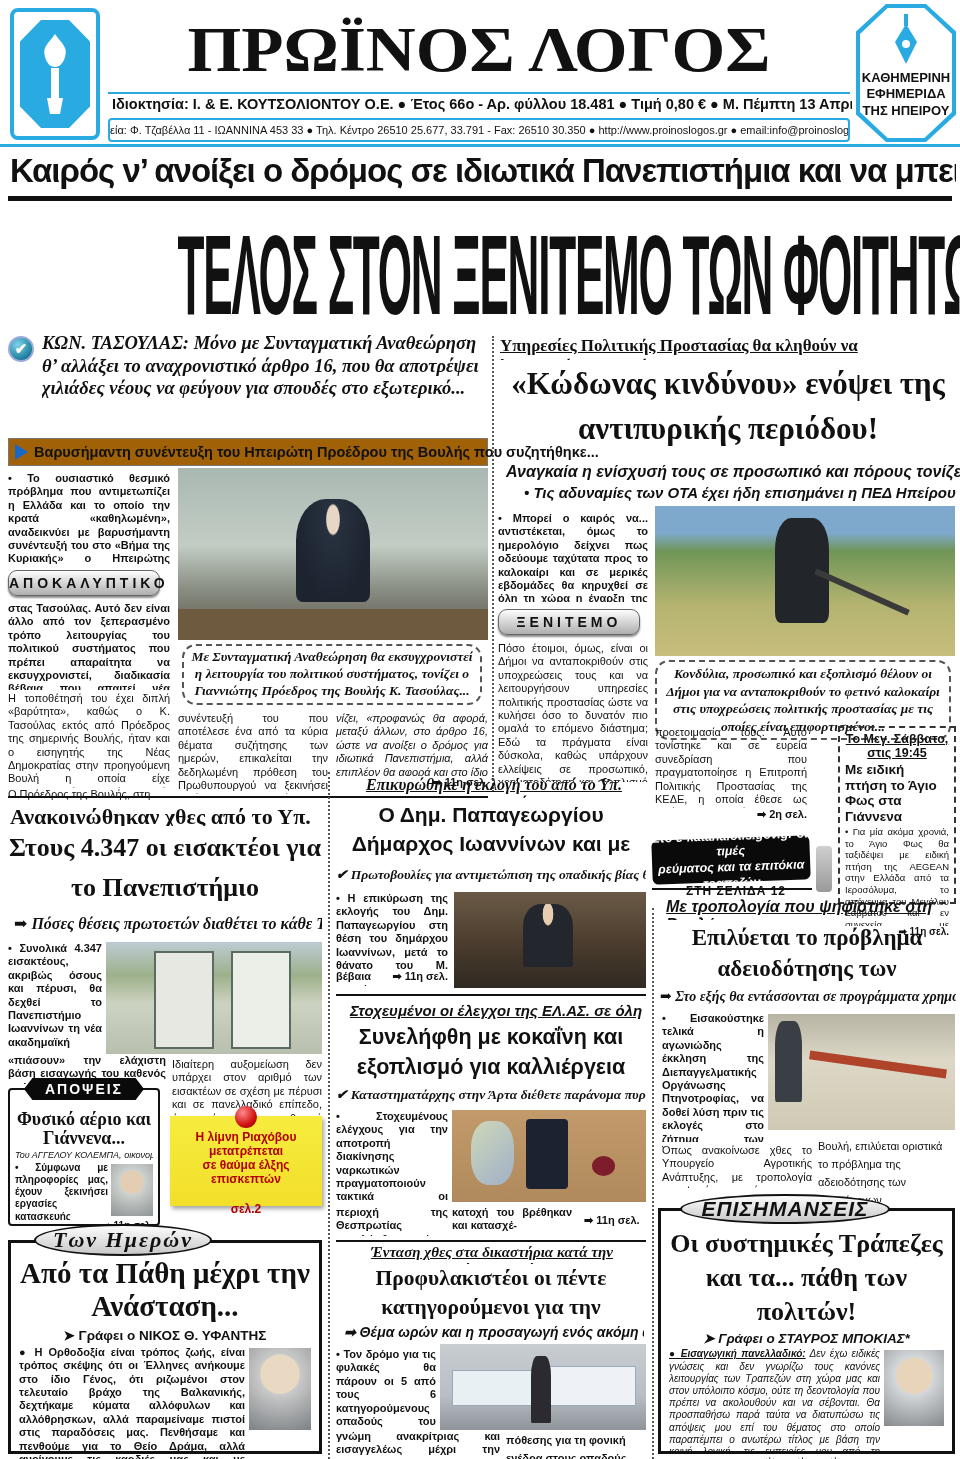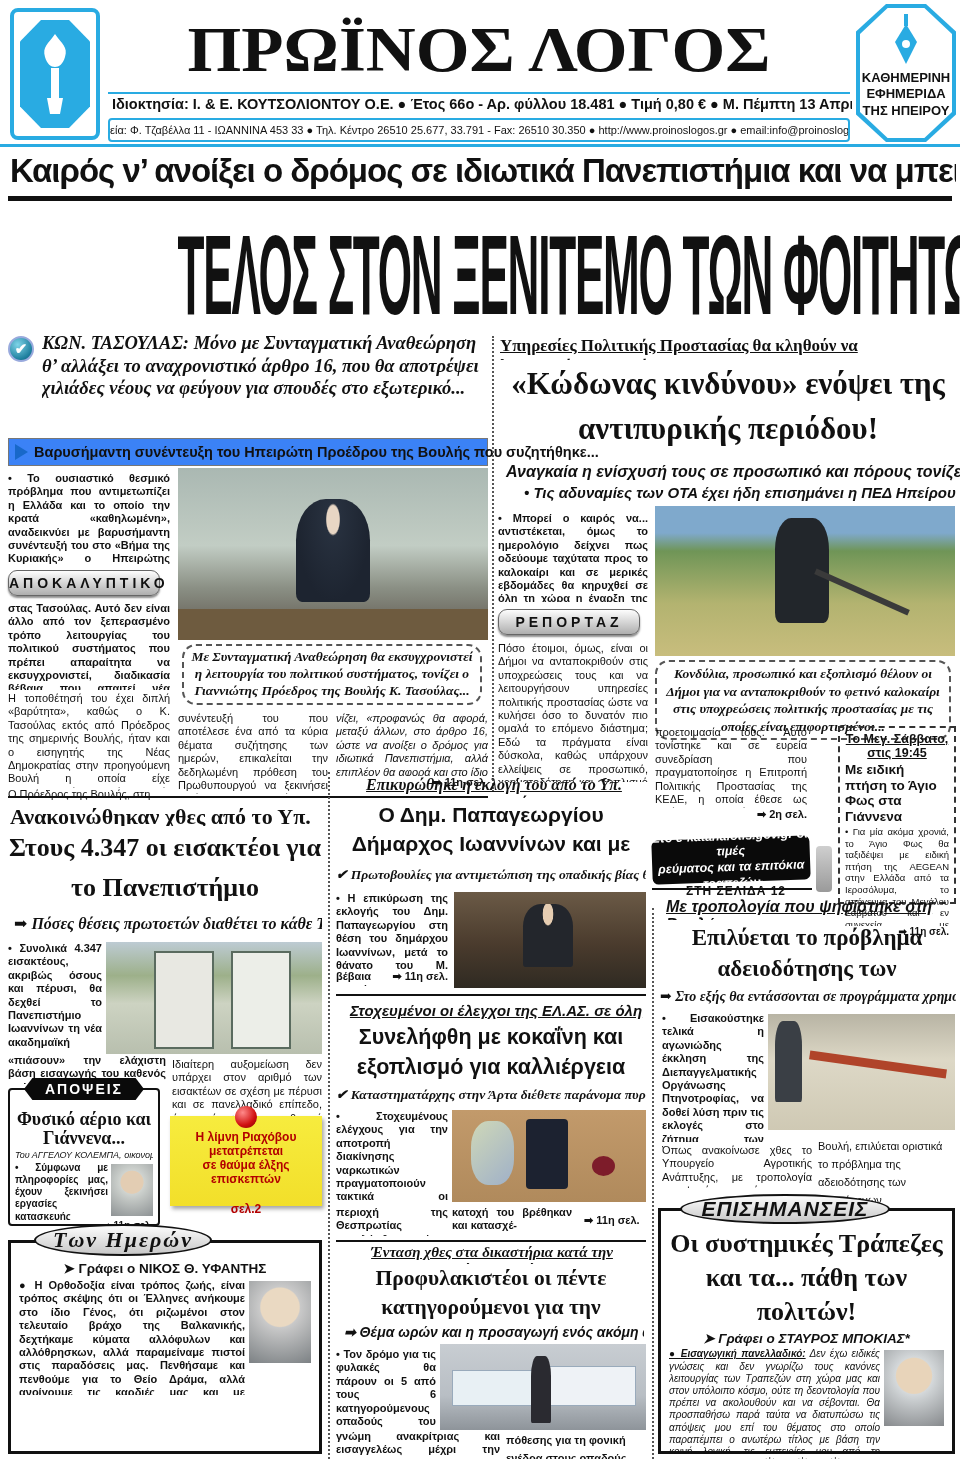--- a/index.html
+++ b/index.html
@@ -69,21 +69,21 @@
 <div class="abs" style="left:0;top:144px;width:960px;height:3px;background:#29abe2;"></div>
 
 <div class="abs kicker" style="left:10px;top:152px;width:946px;height:40px;overflow:hidden;">Καιρός ν’ ανοίξει ο δρόμος σε ιδιωτικά Πανεπιστήμια και να μπει...</div>
 <div class="abs rule" style="left:8px;top:196px;width:944px;height:5px;"></div>
 <div class="abs" style="left:0;top:210px;width:960px;height:115px;overflow:visible;">
   <div class="main-hl">ΤΕΛΟΣ ΣΤΟΝ ΞΕΝΙΤΕΜΟ ΤΩΝ ΦΟΙΤΗΤΩΝ ΜΑΣ!</div>
 </div>
 
 <div class="abs checkcirc" style="left:8px;top:336px;">✔</div>
 <div class="abs serif" style="left:42px;top:332px;width:446px;height:102px;font-weight:bold;font-style:italic;font-size:18.5px;line-height:1.22;overflow:hidden;">ΚΩΝ. ΤΑΣΟΥΛΑΣ: Μόνο με Συνταγματική Αναθεώρηση θ’ αλλάξει το αναχρονιστικό άρθρο 16, που θα αποτρέψει χιλιάδες νέους να φεύγουν για σπουδές στο εξωτερικό...</div>
-<div class="abs" style="left:8px;top:438px;width:480px;height:28px;background:#3b82f6;border:1.5px solid #777;display:flex;align-items:center;gap:6px;padding:0 6px;">
+<div class="abs" style="left:8px;top:438px;width:480px;height:28px;background:#a16207;border:1.5px solid #777;display:flex;align-items:center;gap:6px;padding:0 6px;">
   <span class="playtri"></span>
   <span style="font-weight:bold;font-size:14.5px;white-space:nowrap;">Βαρυσήμαντη συνέντευξη του Ηπειρώτη Προέδρου της Βουλής που συζητήθηκε...</span>
 </div>
 <div class="abs" style="left:8px;top:472px;width:162px;height:322px;">
   <div class="body-txt" style="height:92px;">• Το ουσιαστικό θεσμικό πρόβλημα που αντιμετωπίζει η Ελλάδα και το οποίο την κρατά «καθηλωμένη», αναδεικνύει με βαρυσήμαντη συνέντευξή του στο «Βήμα της Κυριακής» ο Ηπειρώτης Πρόεδρος της Βουλής Κώ-</div>
   <div class="badge3d" style="width:150px;margin:6px 0;">ΑΠΟΚΑΛΥΠΤΙΚΟ</div>
   <div class="body-txt" style="height:88px;">στας Τασούλας. Αυτό δεν είναι άλλο από τον ξεπερασμένο τρόπο λειτουργίας του πολιτικού συστήματος που πρέπει απαραίτητα να εκσυγχρονιστεί, διαδικασία βέβαια που απαιτεί νέα Συνταγματική Αναθεώρηση.</div>
   <div class="body-lite" style="height:96px;margin-top:2px;">Η τοποθέτησή του έχει διπλή «βαρύτητα», καθώς ο Κ. Τασούλας εκτός από Πρόεδρος της σημερινής Βουλής, ήταν και ο εισηγητής της Νέας Δημοκρατίας στην προηγούμενη Βουλή η οποία είχε αναθεωρητικό χαρακτήρα, χωρίς όμως η τότε κυβερνητική πλειοψηφία των ΣΥΡΙΖΑ- ΑΝΕΛ να τολμήσει ριζικές αλλαγές στο Σύνταγμα.</div>
   <div class="body-lite" style="height:14px;">Ο Πρόεδρος της Βουλής, στη</div>
 </div>
@@ -104,21 +104,21 @@
 <div class="abs serif" style="left:500px;top:362px;width:456px;height:96px;font-weight:bold;font-size:31px;text-align:center;line-height:1.45;overflow:hidden;">«Κώδωνας κινδύνου» ενόψει της αντιπυρικής περιόδου!</div>
 <div class="abs" style="left:500px;top:460px;width:456px;height:24px;display:flex;gap:6px;align-items:center;">
   <svg width="22" height="18" viewBox="0 0 22 18">
       <path d="M2 2 L20 6 L10 10 L14 16 L8 16 L5 10 Z" fill="#1756b8"></path>
     </svg>
   <span style="font-weight:bold;font-style:italic;font-size:16px;white-space:nowrap;">Αναγκαία η ενίσχυσή τους σε προσωπικό και πόρους τονίζει η ΚΕΔΕ</span>
 </div>
 <div class="abs" style="left:524px;top:484px;width:430px;height:22px;font-weight:bold;font-style:italic;font-size:15px;white-space:nowrap;">• Τις αδυναμίες των ΟΤΑ έχει ήδη επισημάνει η ΠΕΔ Ηπείρου</div>
 <div class="abs" style="left:498px;top:512px;width:150px;height:280px;">
   <div class="body-txt" style="height:90px;">• Μπορεί ο καιρός να... αντιστέκεται, όμως το ημερολόγιο δείχνει πως οδεύουμε ταχύτατα προς το καλοκαίρι και σε μερικές εβδομάδες θα κηρυχθεί σε όλη τη χώρα η έναρξη της αντιπυρικής περιόδου.</div>
-  <div class="badge3d" style="width:140px;margin:7px 0;">ΡΕΠΟΡΤΑΖ</div>
+  <div class="badge3d" style="width:140px;margin:7px 0;">ΞΕΝΙΤΕΜΟ</div>
   <div class="body-lite" style="height:140px;">Πόσο έτοιμοι, όμως, είναι οι Δήμοι να ανταποκριθούν στις υποχρεώσεις τους και να λειτουργήσουν υπηρεσίες πολιτικής προστασίας ώστε να κυλήσει όσο το δυνατόν πιο ομαλά το επόμενο διάστημα; Εδώ τα πράγματα είναι δύσκολα, καθώς υπάρχουν ελλείψεις σε προσωπικό, χρηματοδότηση και εξοπλισμό που εμποδίζουν την αποτελεσματική</div>
 </div>
 <div class="abs photo" style="left:655px;top:506px;width:300px;height:150px;background:linear-gradient(180deg,#7fa9cc 0%,#7fa9cc 18%,#6f9557 30%,#b3b370 65%,#c8bd7d 100%);">
   <div style="position:absolute;left:40%;top:8%;width:18%;height:70%;background:#22262b;border-radius:30% 30% 10% 10%;"></div>
   <div style="position:absolute;left:52%;top:55%;width:34%;height:4%;background:#3a3a3a;transform:rotate(24deg);"></div>
 </div>
 <div class="abs dashcap" style="left:655px;top:660px;width:296px;font-size:13.5px;line-height:1.3;">Κονδύλια, προσωπικό και εξοπλισμό θέλουν οι Δήμοι για να ανταποκριθούν το φετινό καλοκαίρι στις υποχρεώσεις πολιτικής προστασίας με τις οποίες είναι επιφορτισμένοι...</div>
 <div class="abs" style="left:655px;top:726px;width:152px;height:100px;">
   <div class="body-lite" style="height:82px;">προετοιμασία τους. Αυτό τονίστηκε και σε ευρεία συνεδρίαση που πραγματοποίησε η Επιτροπή Πολιτικής Προστασίας της ΚΕΔΕ, η οποία έθεσε ως πρώτη προτεραιότητα το να καλυφθούν οι ανάγκες των Δήμων σε προσωπικό και πόρους στα</div>
   <div class="jump" style="text-align:right;">➡ 2η σελ.</div>
@@ -167,20 +167,21 @@
 <div class="abs apobadge" style="left:24px;top:1078px;width:120px;height:22px;font-size:14px;line-height:22px;">ΑΠΟΨΕΙΣ</div>
 
 <div class="abs sticky" style="left:170px;top:1116px;width:152px;height:90px;padding-top:14px;box-sizing:border-box;">
   <div class="pin"></div>
   <div style="font-size:12px;">Η λίμνη Ριαχόβου μετατρέπεται</div>
   <div style="font-size:12px;">σε θαύμα έλξης επισκεπτών</div>
   <div style="font-size:12px;margin-top:16px;">σελ.2</div>
 </div>
 
 <div class="abs boxed" style="left:8px;top:1240px;width:314px;height:214px;padding:14px 8px 4px 8px;box-sizing:border-box;">
+  <div class="serif" style="font-weight:bold;font-size:29px;text-align:center;line-height:1.15;">Από τα Πάθη μέχρι την Ανάσταση...</div>
   <div style="font-weight:bold;font-size:13.5px;text-align:center;margin:3px 0;">➤ Γράφει ο ΝΙΚΟΣ Θ. ΥΦΑΝΤΗΣ</div>
   <div style="overflow:hidden;">
     <div class="photo" style="float:right;width:62px;height:82px;margin:2px 0 2px 4px;background:radial-gradient(circle at 50% 32%,#ead9c2 30%,#c9c9c9 32%,#7c8184 100%);"></div>
     <div class="body-txt" style="font-size:11px;height:116px;">
       <span>● Η Ορθοδοξία είναι τρόπος ζωής, είναι τρόπος σκέψης ότι οι Έλληνες ανήκουμε στο ίδιο Γένος, ότι ριζωμένοι στον τελευταίο βράχο της Βαλκανικής, δεχτήκαμε κύματα αλλόφυλων και αλλόθρησκων, αλλά παραμείναμε πιστοί στις παραδόσεις μας.</span>
       <span>Πενθήσαμε και πενθούμε για το Θείο Δράμα, αλλά ανοίγουμε τις καρδιές μας και με ανακούφιση δεχόμαστε το θαύμα της Ανάστασης. Από αιώνων «ταμπουρωμένοι» στην εσχατιά της Ευρώπης, ζούμε σε μια φύση που ανασταίνει μαζί με την Ανάσταση του Κυρίου. Ζούμε σε έναν ανθισμένο</span>
       
     </div>
   </div>
 </div>

